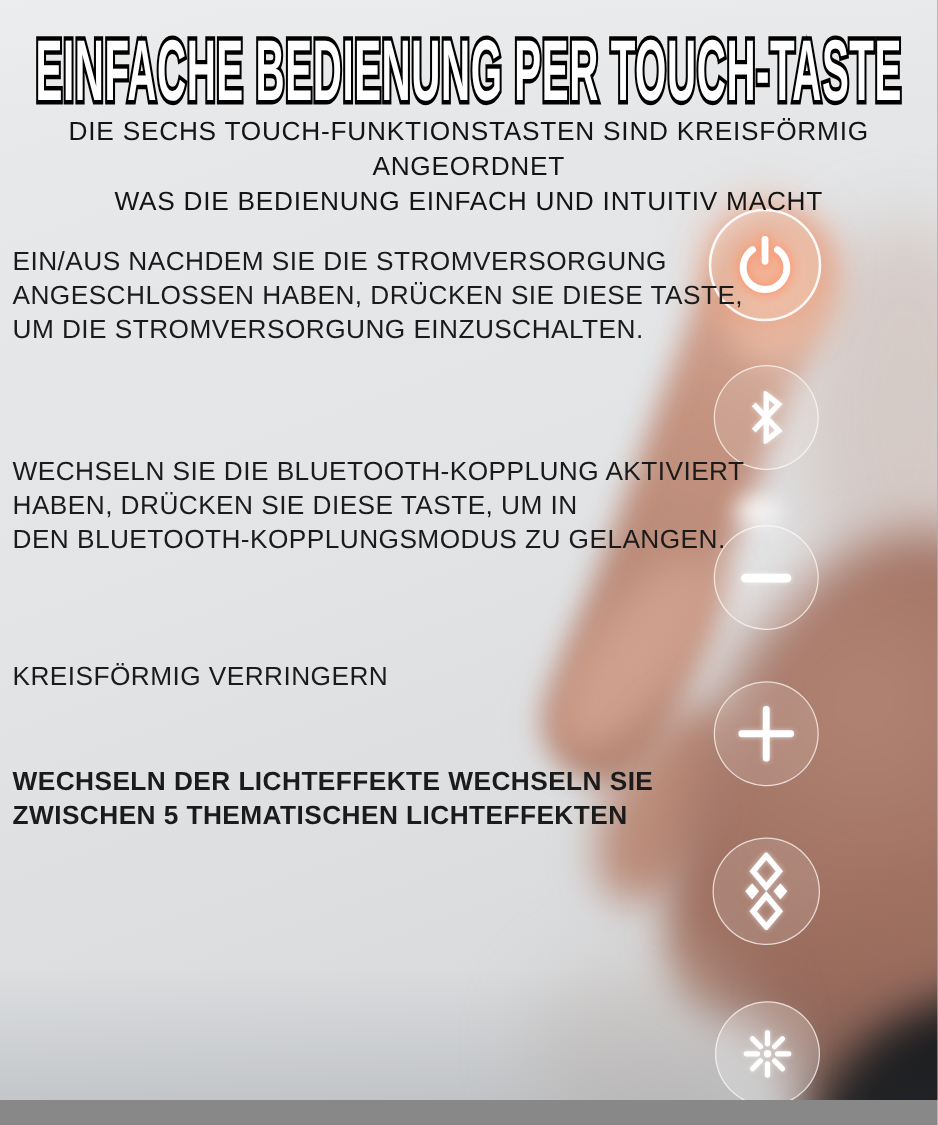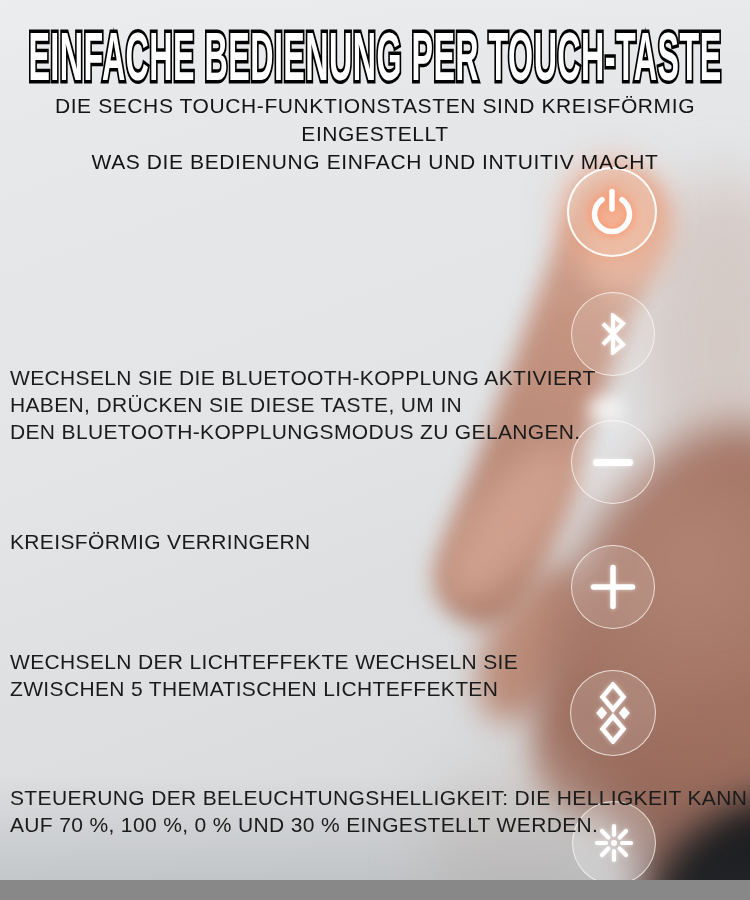--- a/index.html
+++ b/index.html
@@ -45,21 +45,21 @@
   .subtitle{
     position:absolute;left:0;top:92px;width:750px;margin:0;text-align:center;
     font-size:21px;line-height:28px;letter-spacing:0.6px;color:#141414;
     white-space:pre-line;z-index:30;
   }
   .desc{
     position:absolute;left:10px;margin:0;
     font-size:21px;line-height:27px;letter-spacing:0.35px;color:#1b1b1b;
     white-space:pre-line;z-index:30;
   }
-  .d1{top:196px;} .d2{top:364px;} .d3{top:528px;} .d4{top:648px;} .d5{top:784px;}
+  .d1{top:196px;} .d2{top:364px;} .d3{top:528px;} .d4{top:612px;font-weight:bold;} .d5{top:784px;}
   
   .btn{
     position:absolute;border-radius:50%;box-sizing:border-box;z-index:20;
     border:1.6px solid rgba(255,252,248,.72);
     background:rgba(255,255,255,.13);
     display:flex;align-items:center;justify-content:center;
   }
   .btn svg{display:block;}
   .icon-stroke{stroke:#ffffff;fill:none;}
   .b1{
@@ -92,31 +92,32 @@
     <div class="blob knuckle2"></div>
     <div class="blob knuckle3"></div>
     <div class="blob palm"></div>
     <div class="blob arm"></div>
     <div class="blob sleeve"></div>
     <div class="blob haze2"></div>
     <div class="blob glare"></div>
   </div>
 
   <h1 class="title">EINFACHE BEDIENUNG PER TOUCH-TASTE</h1>
-  <p class="subtitle">DIE SECHS TOUCH-FUNKTIONSTASTEN SIND KREISFÖRMIG EINGESTELLT
+  <p class="subtitle">DIE SECHS TOUCH-FUNKTIONSTASTEN SIND KREISFÖRMIG ANGEORDNET
 WAS DIE BEDIENUNG EINFACH UND INTUITIV MACHT</p>
 
+  <p class="desc d1">EIN/AUS NACHDEM SIE DIE STROMVERSORGUNG
+ANGESCHLOSSEN HABEN, DRÜCKEN SIE DIESE TASTE,
+UM DIE STROMVERSORGUNG EINZUSCHALTEN.</p>
   <p class="desc d2">WECHSELN SIE DIE BLUETOOTH-KOPPLUNG AKTIVIERT
 HABEN, DRÜCKEN SIE DIESE TASTE, UM IN
 DEN BLUETOOTH-KOPPLUNGSMODUS ZU GELANGEN.</p>
   <p class="desc d3">KREISFÖRMIG VERRINGERN</p>
   <p class="desc d4">WECHSELN DER LICHTEFFEKTE WECHSELN SIE
 ZWISCHEN 5 THEMATISCHEN LICHTEFFEKTEN</p>
-  <p class="desc d5">STEUERUNG DER BELEUCHTUNGSHELLIGKEIT: DIE HELLIGKEIT KANN
-AUF 70 %, 100 %, 0 % UND 30 % EINGESTELLT WERDEN.</p>
 
   <div class="btn b1">
     <svg width="54" height="54" viewBox="0 0 54 54">
       <path class="icon-stroke" stroke-width="5.5" stroke-linecap="round" d="M37 14.7 A17.5 17.5 0 1 1 17 14.7"></path>
       <path class="icon-stroke" stroke-width="5.5" stroke-linecap="round" d="M27 6.5 L27 24"></path>
     </svg>
   </div>
 
   <div class="btn b2">
     <svg class="soft" width="30" height="42" viewBox="0 0 28 40">

